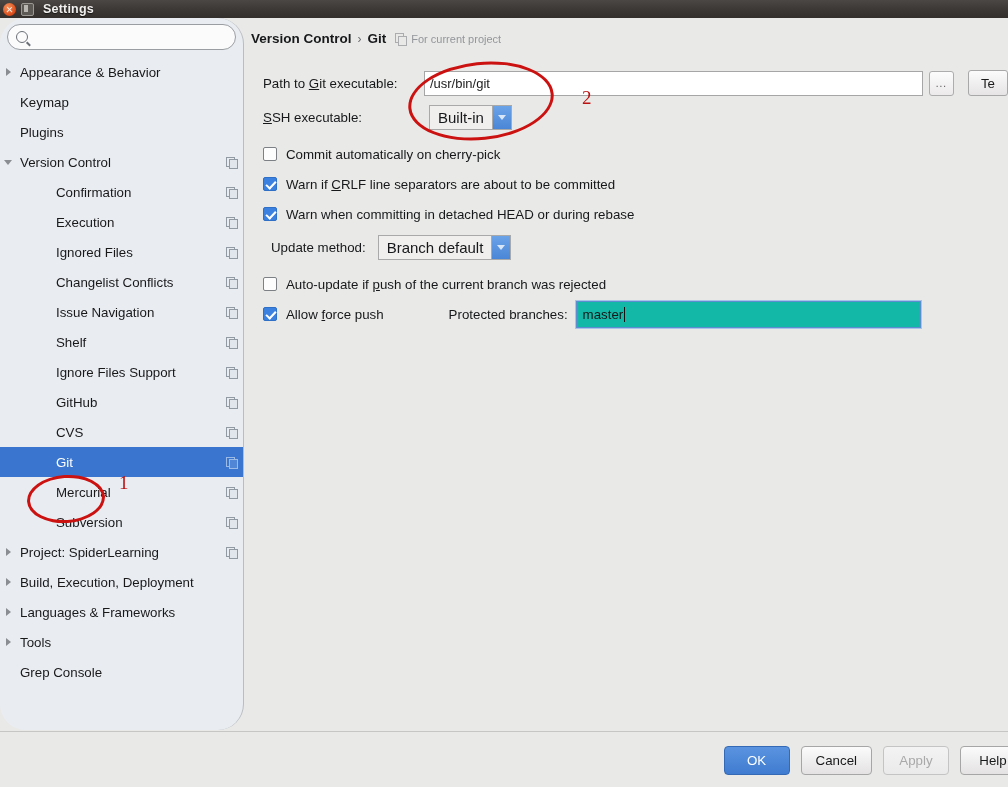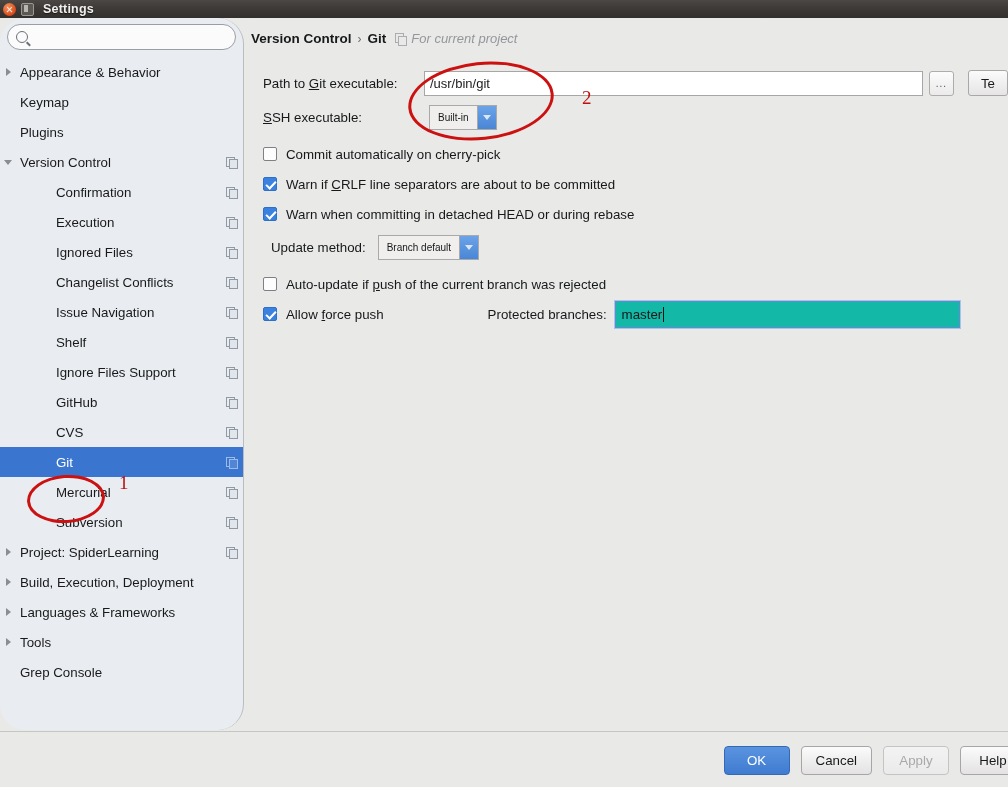--- a/index.html
+++ b/index.html
@@ -123,21 +123,21 @@
     width: 11px; height: 11px; margin: 0 5px 0 9px; position: relative; opacity: .5;
   }
   .bc-proj-ic::before {
     content: ""; position: absolute; left: 0; top: 0;
     width: 7px; height: 8px; border: 1px solid #6c7076;
   }
   .bc-proj-ic::after {
     content: ""; position: absolute; left: 3px; top: 2.5px;
     width: 7px; height: 8px; border: 1px solid #6c7076; background: #e9e9e7;
   }
-  .bc-note { color: #93969a; font-size: 13px; font-style: italic; }
+  .bc-note { color: #93969a; font-size: 11px; }
 
   .form { position: absolute; left: 18px; top: 52px; right: 0; }
   .row { display: flex; align-items: center; margin-bottom: 9px; }
 
   .lbl { font-size: 13.3px; color: #16181a; white-space: nowrap; }
   u { text-decoration: underline; }
 
   .txtfield {
     height: 25px; background: #ffffff; border: 1px solid #a6a6a6;
     font-family: "Liberation Sans", sans-serif; font-size: 13px; color: #1b1b1b;
@@ -158,21 +158,21 @@
     font-size: 13.3px; color: #1b1b1b; display: flex; align-items: center;
     cursor: pointer; white-space: nowrap;
   }
 
   .combo {
     height: 25px; display: inline-flex; align-items: stretch;
     border: 1px solid #a9a9a9; background: #f0efed; cursor: pointer;
   }
   .combo .c-txt {
     display: flex; align-items: center; padding: 0 8px;
-    font-size: 10px; color: #16181a; white-space: nowrap;
+    font-size: 15px; color: #16181a; white-space: nowrap;
   }
   .combo .c-btn {
     width: 19px; background: linear-gradient(to bottom,#6ba3e8,#4a86d6);
     border-left: 1px solid #a9a9a9;
     display: flex; align-items: center; justify-content: center;
   }
   .combo .c-btn i {
     display: block; width: 0; height: 0;
     border-left: 4.5px solid transparent; border-right: 4.5px solid transparent;
     border-top: 5px solid #d8e6f8;
@@ -422,21 +422,21 @@
       </div>
 
       <div class="cbrow">
         <span class="cbox" id="cb4"></span>
         <span class="lbl"><span>Auto-update if </span><u>p</u><span>ush of the current branch was rejected</span></span>
       </div>
 
       <div class="cbrow" style="margin-top:4px">
         <span class="cbox on" id="cb5"></span>
         <span class="lbl"><span>Allow </span><u>f</u><span>orce push</span></span>
-        <span class="lbl" style="margin-left:104px">Protected branches:</span>
+        <span class="lbl" style="margin-left:65px">Protected branches:</span>
         <span class="focus-field" style="width:345px;margin-left:8px">
           <span>master</span>
             <span class="caret"></span>
         </span>
       </div>
 
     </div>
   </div>
 
   <div class="footer">

